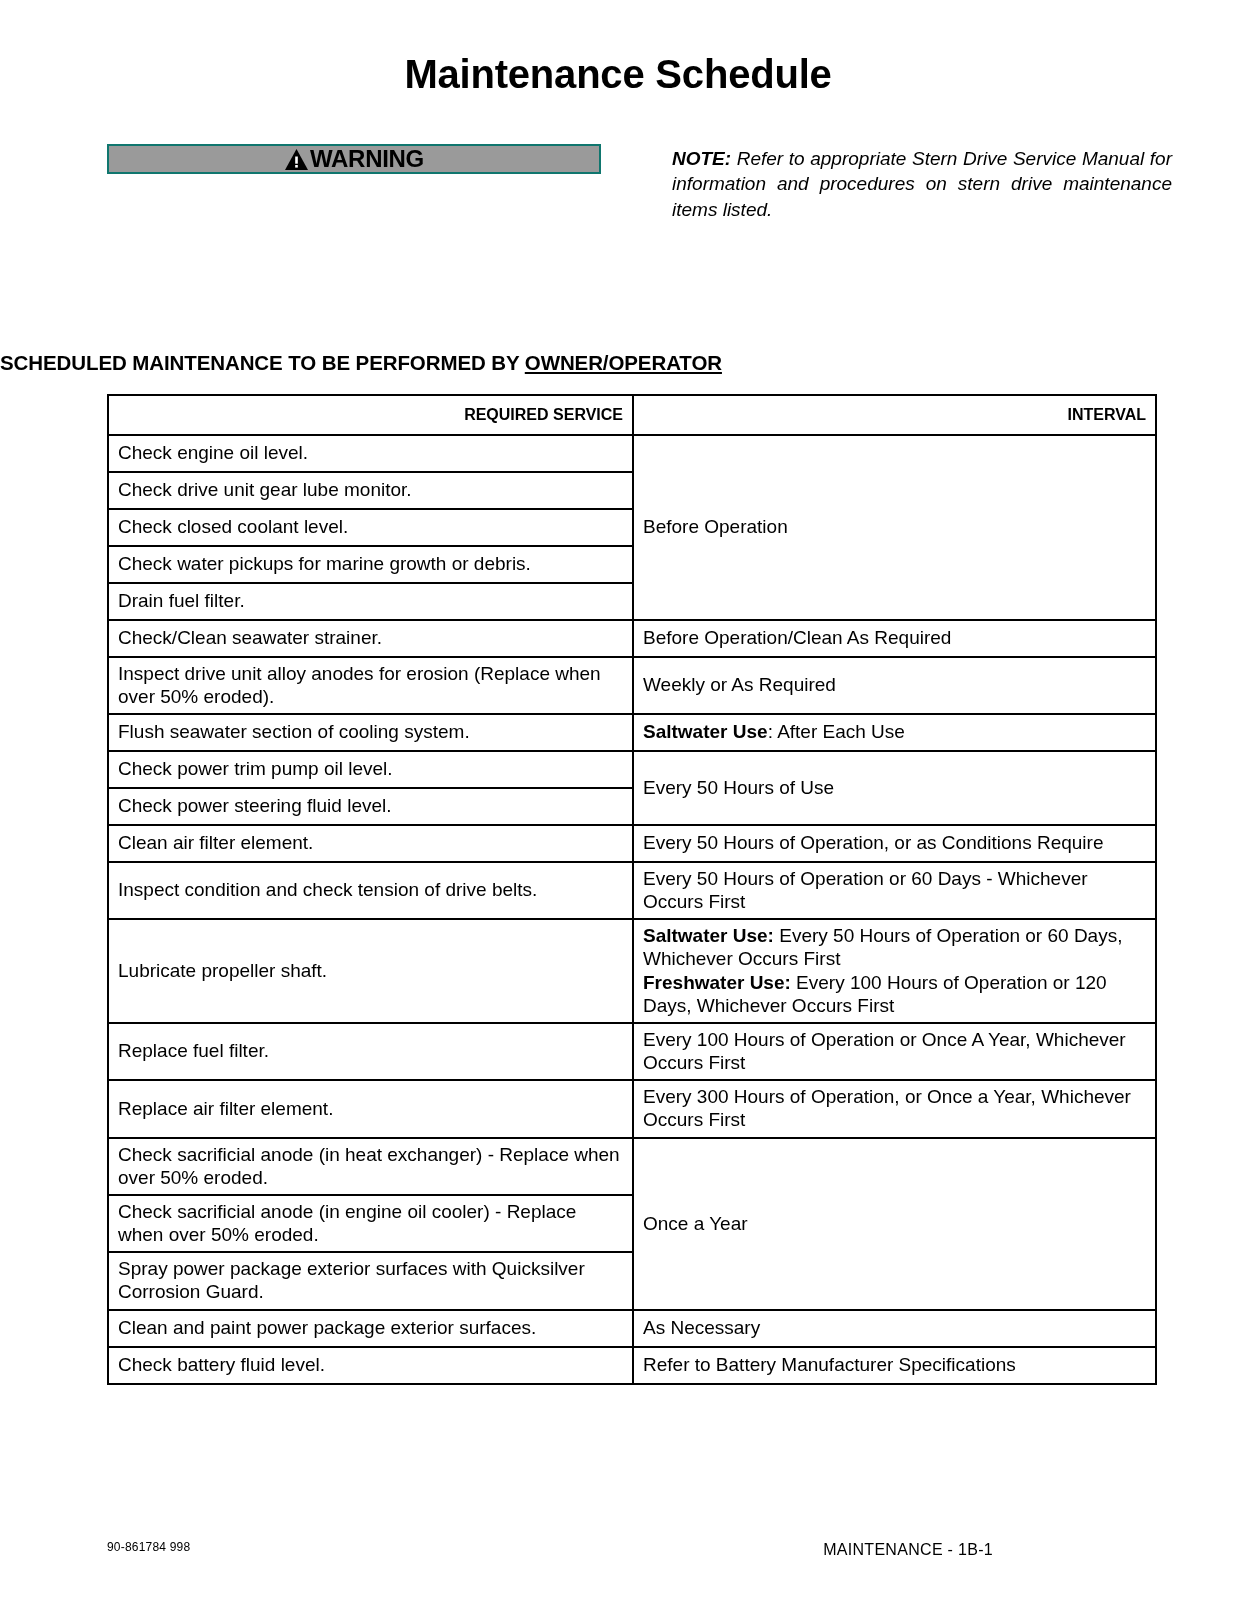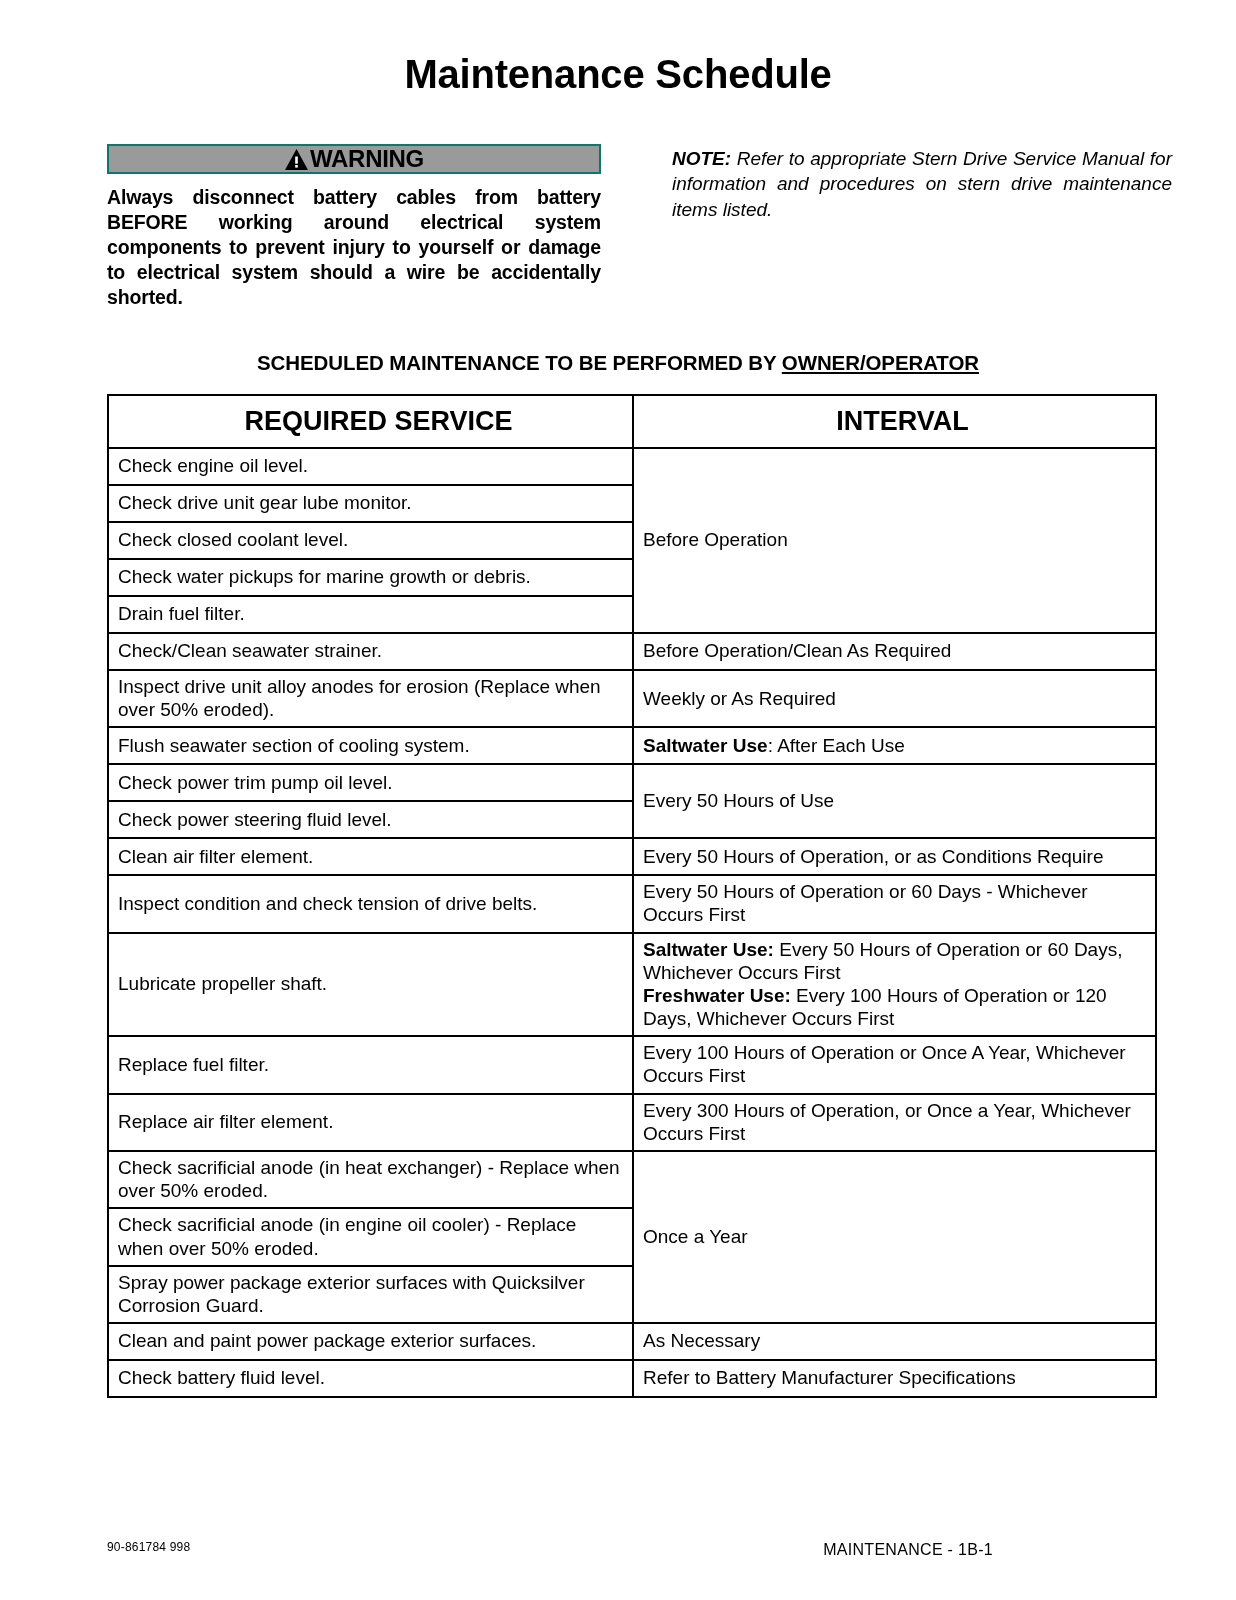--- a/index.html
+++ b/index.html
@@ -90,21 +90,20 @@
     font-weight: bold;
     font-style: italic;
   }
 
   
   .section-heading {
     position: absolute;
     left: 0;
     top: 351px;
     width: 1236px;
-    text-align: center;
     font-size: 20.5px;
     font-weight: bold;
     letter-spacing: -0.1px;
   }
   .section-heading u {
     text-decoration: underline;
     text-underline-offset: 2px;
   }
 
   
@@ -119,23 +118,23 @@
   .sched-table td, .sched-table th {
     border: 2px solid #000000;
     padding: 4px 9px 5px 9px;
     font-size: 19px;
     line-height: 1.22;
     vertical-align: middle;
     text-align: left;
     font-weight: normal;
   }
   .sched-table th {
-    text-align: center;
-    font-weight: bold;
-    font-size: 27px;
+    text-align: right;
+    font-weight: bold;
+    font-size: 16px;
     padding-top: 9px;
     padding-bottom: 9px;
     padding-left: 25px;
   }
   .col-service { width: 525px; }
   .col-interval { width: 523px; }
   td.service-cell { height: 26px; }
   .b { font-weight: bold; }
 
   
@@ -168,21 +167,20 @@
         <span>
           <svg class="warn-tri" width="25" height="23" viewBox="0 0 25 23" aria-hidden="true">
             <polygon points="12.5,1 24,22 1,22" fill="#000000"></polygon>
             <rect x="11.2" y="8.5" width="2.6" height="7.2" fill="#ffffff"></rect>
             <rect x="11.2" y="17" width="2.6" height="2.6" fill="#ffffff"></rect>
           </svg>
         </span>
         <span class="warning-word">WARNING</span>
       </div>
     </div>
-    <div class="warning-text">Always disconnect battery cables from battery BEFORE working around electrical system components to prevent injury to yourself or damage to electrical system should a wire be accidentally shorted.</div>
   </div>
 
   <div class="note-block">
     <span class="note-label">NOTE:</span>
     <span>Refer to appropriate Stern Drive Service Manual for information and procedures on stern drive maintenance items listed.</span>
   </div>
 
   <div class="section-heading">
     <span>SCHEDULED MAINTENANCE TO BE PERFORMED BY </span><u>OWNER/OPERATOR</u>
   </div>

